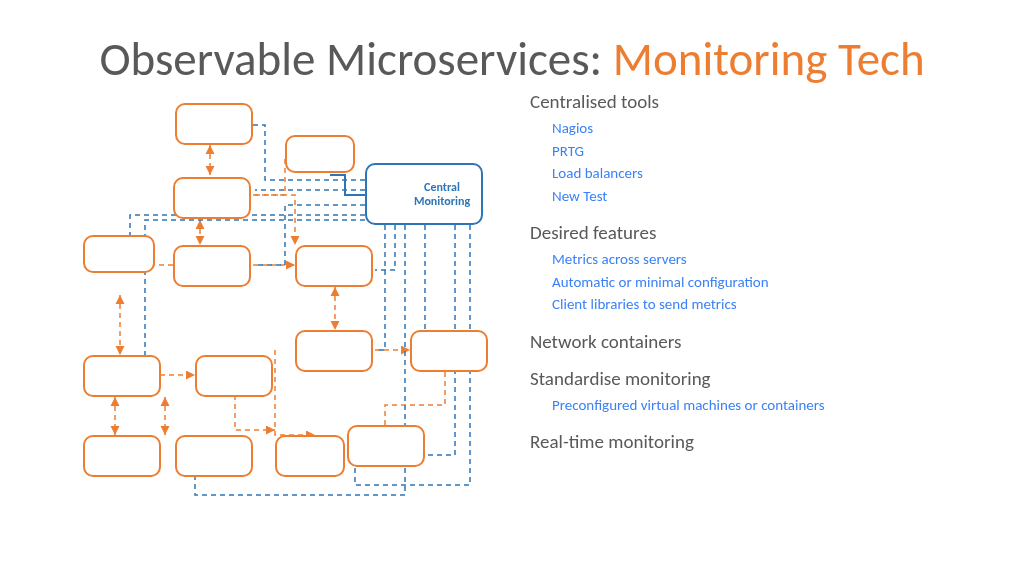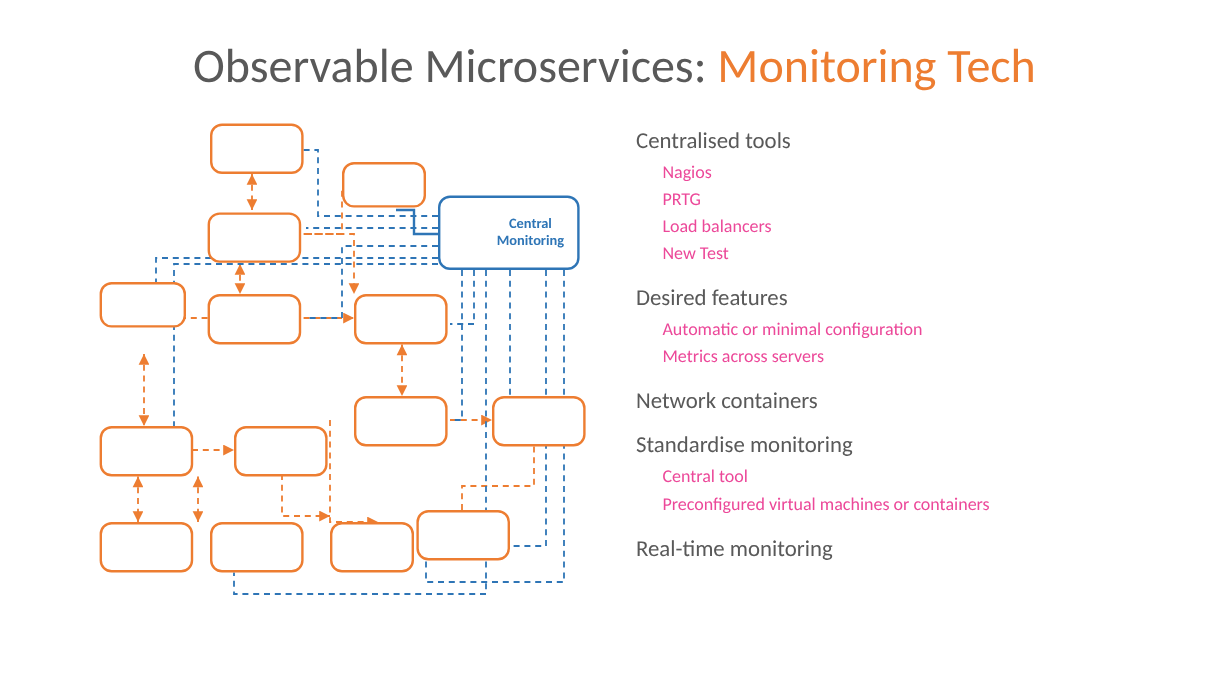--- a/index.html
+++ b/index.html
@@ -1,25 +1,25 @@
 <!DOCTYPE html>
 <html><head>
 <meta charset="utf-8">
 <style>
   * { box-sizing: border-box; margin: 0; padding: 0; }
   html, body { width: 1024px; height: 576px; background: #ffffff; font-family: "Segoe UI", Calibri, Arial, sans-serif; overflow: hidden; }
   .slide { position: relative; width: 1024px; height: 576px; }
-  .title { position: absolute; top: 30px; left: 0; width: 100%; text-align: center; font-size: 40px; font-weight: 300; color: #595959; }
+  .title { position: absolute; top: 30px; left: 0; width: 100%; text-align: center; font-size: 47px; font-weight: 300; color: #595959; }
   .title .accent { color: #ed7d31; }
   .diagram { position: absolute; top: 95px; left: 75px; width: 440px; height: 430px; }
   .content { position: absolute; top: 90px; left: 530px; width: 470px; }
   .section-heading { font-size: 19px; font-weight: 400; color: #595959; margin-top: 14px; margin-bottom: 4px; }
-  .section-heading.first { margin-top: 16px; }
+  .section-heading.first { margin-top: 0; }
   ul { list-style: none; padding-left: 22px; }
-  li { font-size: 15px; color: #ec4899; line-height: 1.5; font-weight: 400; }
+  li { font-size: 15px; color: #3b82f6; line-height: 1.5; font-weight: 400; }
   .node { position: absolute; border: 2px solid #ed7d31; border-radius: 10px; background: #fff; width: 78px; height: 42px; }
   .central { position: absolute; border: 2px solid #2e75b6; border-radius: 10px; background: #fff; width: 118px; height: 62px; display:flex; align-items:center; justify-content:center; text-align:center; font-size: 12px; color:#2e75b6; font-weight:600; line-height:1.2;padding-left:36px; }
   svg { position:absolute; top:0; left:0; }
 </style>
 </head>
 <body>
 
 <div class="slide">
 
   <div class="title">
@@ -100,28 +100,28 @@
     <div class="section-heading first">Centralised tools</div>
     <ul>
       <li>Nagios</li>
       <li>PRTG</li>
       <li>Load balancers</li>
       <li>New Test</li>
     </ul>
 
     <div class="section-heading">Desired features</div>
     <ul>
+      <li>Metrics across servers</li>
       <li>Automatic or minimal configuration</li>
-      <li>Metrics across servers</li>
+      <li>Client libraries to send metrics</li>
     </ul>
 
     <div class="section-heading">Network containers</div>
 
     <div class="section-heading">Standardise monitoring</div>
     <ul>
-      <li>Central tool</li>
       <li>Preconfigured virtual machines or containers</li>
     </ul>
 
     <div class="section-heading">Real-time monitoring</div>
   </div>
 
 </div>
 
 </body></html>

